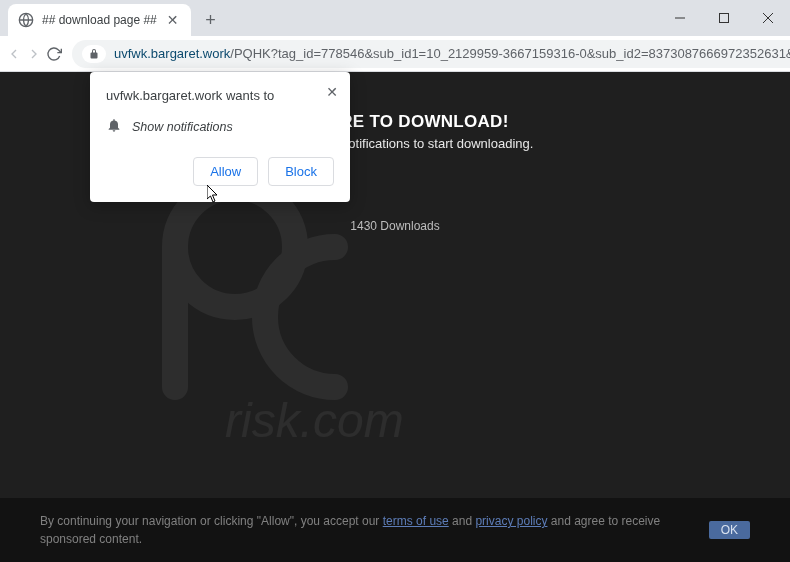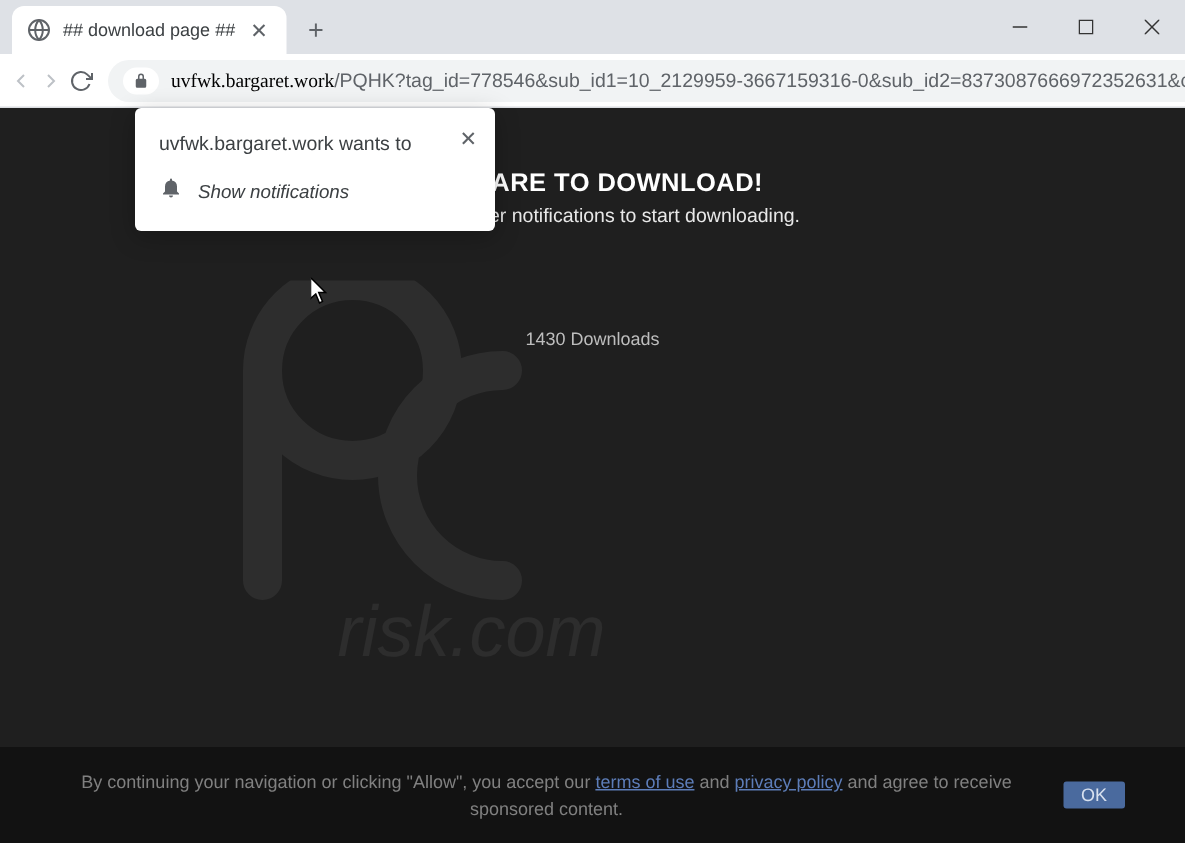--- a/index.html
+++ b/index.html
@@ -19,39 +19,39 @@
 
 
 .toolbar { height: 36px; background: #fff; display: flex; align-items: center; padding: 0 6px; gap: 4px; border-bottom: 1px solid #dadce0; }
 .nav-btn { width: 28px; height: 28px; display: flex; align-items: center; justify-content: center; color: #5f6368; border-radius: 50%; cursor: pointer; }
 .nav-btn.disabled { color: #bdc1c6; }
 .nav-btn svg { width: 16px; height: 16px; }
 .omnibox { flex: 1; height: 28px; background: #f1f3f4; border-radius: 14px; display: flex; align-items: center; padding: 0 10px; gap: 8px; margin: 0 6px; }
 .lock-chip { background: #fff; border-radius: 12px; padding: 3px 6px; display: flex; align-items: center; }
 .lock-chip svg { width: 12px; height: 12px; }
 .url-text { font-size: 13px; color: #202124; flex: 1; white-space: nowrap; overflow: hidden; }
-.url-host { color: #000000; font-family: Liberation Serif, serif; }
+.url-host { color: #0c4a6e; }
 .url-path { color: #5f6368; }
 
 
 .content { position: relative; background: #1f1f1f; height: calc(562px - 72px); overflow: hidden; }
 .watermark { position: absolute; top: 50%; left: 50%; transform: translate(-50%, -50%); opacity: 0.06; pointer-events: none; }
 .hero { text-align: center; color: #fff; padding-top: 40px; }
 .hero-title { font-size: 17px; font-weight: 700; letter-spacing: 0.3px; }
 .hero-sub { font-size: 13px; margin-top: 4px; color: #e8e8e8; }
 .downloads { text-align: center; color: #bdbdbd; font-size: 12px; margin-top: 68px; }
 
 
 .consent { position: absolute; bottom: 0; left: 0; right: 0; background: rgba(17,17,17,0.92); padding: 14px 40px; display: flex; align-items: center; justify-content: center; gap: 20px; }
-.consent-text { font-size: 12px; color: #808080; text-align: center; line-height: 1.5; }
+.consent-text { font-size: 12px; color: #808080; line-height: 1.5; }
 .consent-text a { color: #5d7db8; text-decoration: underline; }
 .consent-ok { background: #4a6a9e; color: #d8e1ef; border: none; padding: 2px 12px; font-size: 12px; cursor: pointer; border-radius: 2px; }
 
 
-.perm { position: absolute; top: 72px; left: 90px; width: 240px; background: #fff; border-radius: 4px; box-shadow: 0 4px 16px rgba(0,0,0,0.25); padding: 16px; z-index: 10; }
+.perm { position: absolute; top: 72px; left: 90px; width: 260px; background: #fff; border-radius: 4px; box-shadow: 0 4px 16px rgba(0,0,0,0.25); padding: 16px; z-index: 10; }
 .perm-title { font-size: 13px; color: #3c4043; }
 .perm-close { position: absolute; top: 12px; right: 12px; color: #5f6368; cursor: pointer; font-size: 14px; }
 .perm-row { display: flex; align-items: center; gap: 10px; margin-top: 14px; }
 .perm-row svg { width: 16px; height: 16px; color: #5f6368; }
 .perm-row-text { font-size: 12.5px; color: #3c4043; font-style: italic; }
 .perm-actions { display: flex; justify-content: flex-end; gap: 10px; margin-top: 20px; }
 .perm-btn { border: 1px solid #dadce0; background: #fff; color: #1a73e8; font-size: 13px; padding: 6px 16px; border-radius: 4px; cursor: pointer; }
 
 .cursor { position: absolute; top: 185px; left: 207px; z-index: 20; pointer-events: none; }
 .cursor svg { width: 14px; height: 18px; }
@@ -146,19 +146,23 @@
 
 <div class="perm">
   <div class="perm-title">uvfwk.bargaret.work wants to</div>
   <span class="perm-close">✕</span>
   <div class="perm-row">
     <span><svg viewBox="0 0 24 24" fill="currentColor">
           <path d="M12 22a2 2 0 002-2h-4a2 2 0 002 2zm6-6V11a6 6 0 00-5-5.9V4a1 1 0 10-2 0v1.1A6 6 0 006 11v5l-2 2v1h16v-1z"></path>
         </svg></span>
     <span class="perm-row-text">Show notifications</span>
   </div>
+  <div class="perm-actions">
+    <button class="perm-btn">Allow</button>
+    <button class="perm-btn">Block</button>
+  </div>
 </div>
 
 <div class="cursor">
   <svg viewBox="0 0 14 18">
       <path d="M0 0 L0 14 L3.5 11 L6 17 L8 16 L5.5 10 L10 10 Z" fill="#fff" stroke="#000" stroke-width="1"></path>
     </svg>
 </div>
 
 </body></html>

